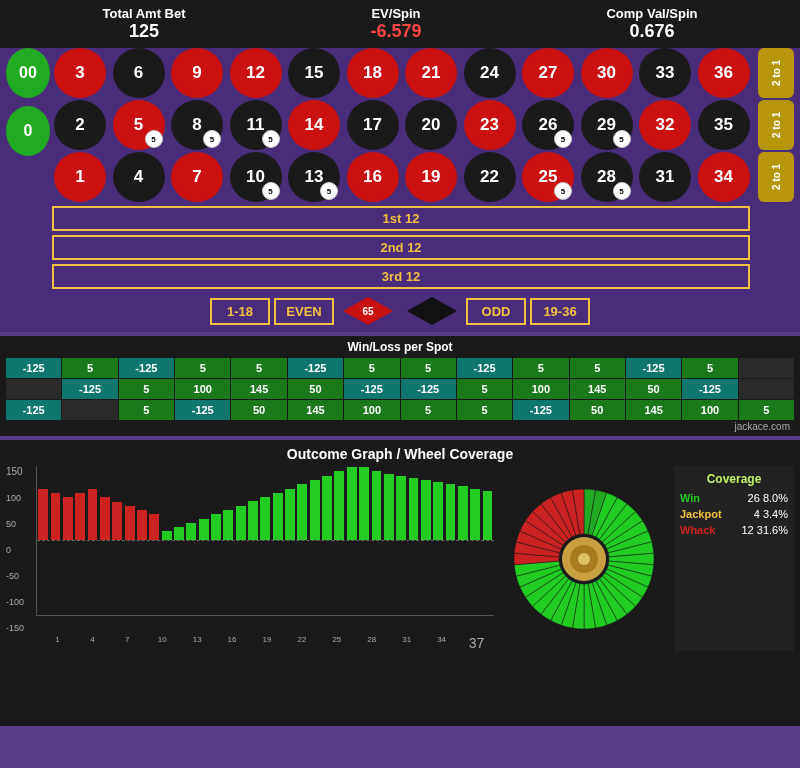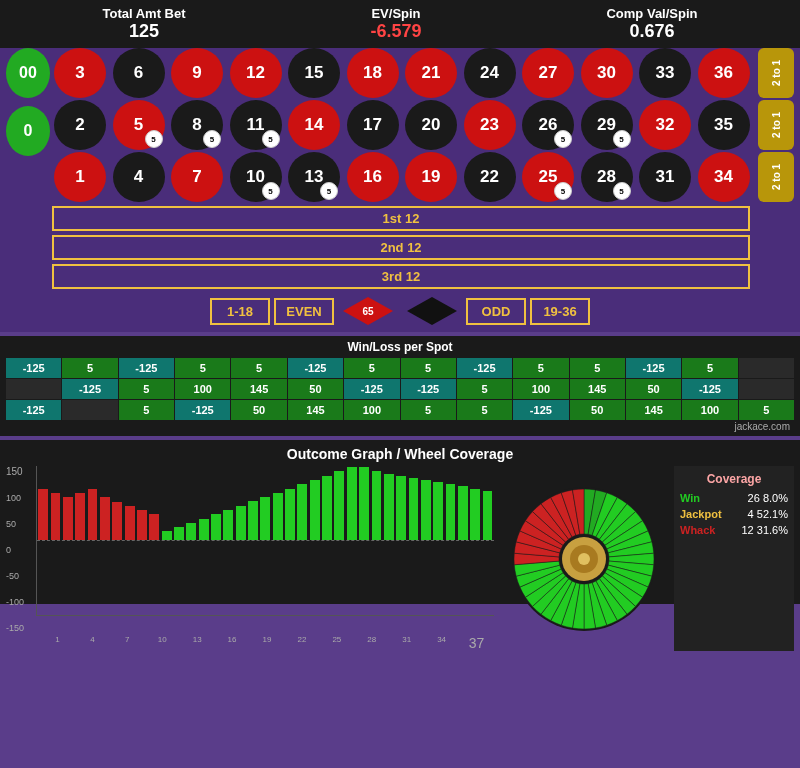--- a/index.html
+++ b/index.html
@@ -236,21 +236,21 @@
       text-align: right;
       padding-right: 4px;
     }
 
     
     #graph-section {
       background: #1a1a1a;
       margin: 4px 0 0 0;
       padding: 6px;
       width: 800px;
-      height: 164px;
+      height: 286px;
     }
     .graph-title {
       color: white;
       text-align: center;
       font-size: 14px;
       font-weight: bold;
       margin-bottom: 4px;
     }
     .graph-content {
       display: flex;
@@ -271,21 +271,21 @@
       justify-content: center;
     }
 
     
     .coverage-panel {
       width: 120px;
       background: #222;
       padding: 6px;
     }
     .coverage-title {
-      color: #fca5a5;
+      color: #bef264;
       font-size: 12px;
       font-weight: bold;
       text-align: center;
       margin-bottom: 6px;
     }
     .coverage-row {
       display: flex;
       justify-content: space-between;
       margin-bottom: 4px;
       font-size: 11px;
@@ -654,21 +654,21 @@
       <div class="coverage-title">Coverage</div>
       <div class="coverage-row">
         <span class="cov-label green">Win</span>
         <span class="cov-values">
           <span>26</span> <span>8.0%</span>
         </span>
       </div>
       <div class="coverage-row">
         <span class="cov-label yellow">Jackpot</span>
         <span class="cov-values">
-          <span>4</span> <span>52.1%</span>
+          <span>4</span> <span>3.4%</span>
         </span>
       </div>
       <div class="coverage-row">
         <span class="cov-label red">Whack</span>
         <span class="cov-values">
           <span>12</span> <span>31.6%</span>
         </span>
       </div>
     </div>
   </div>

